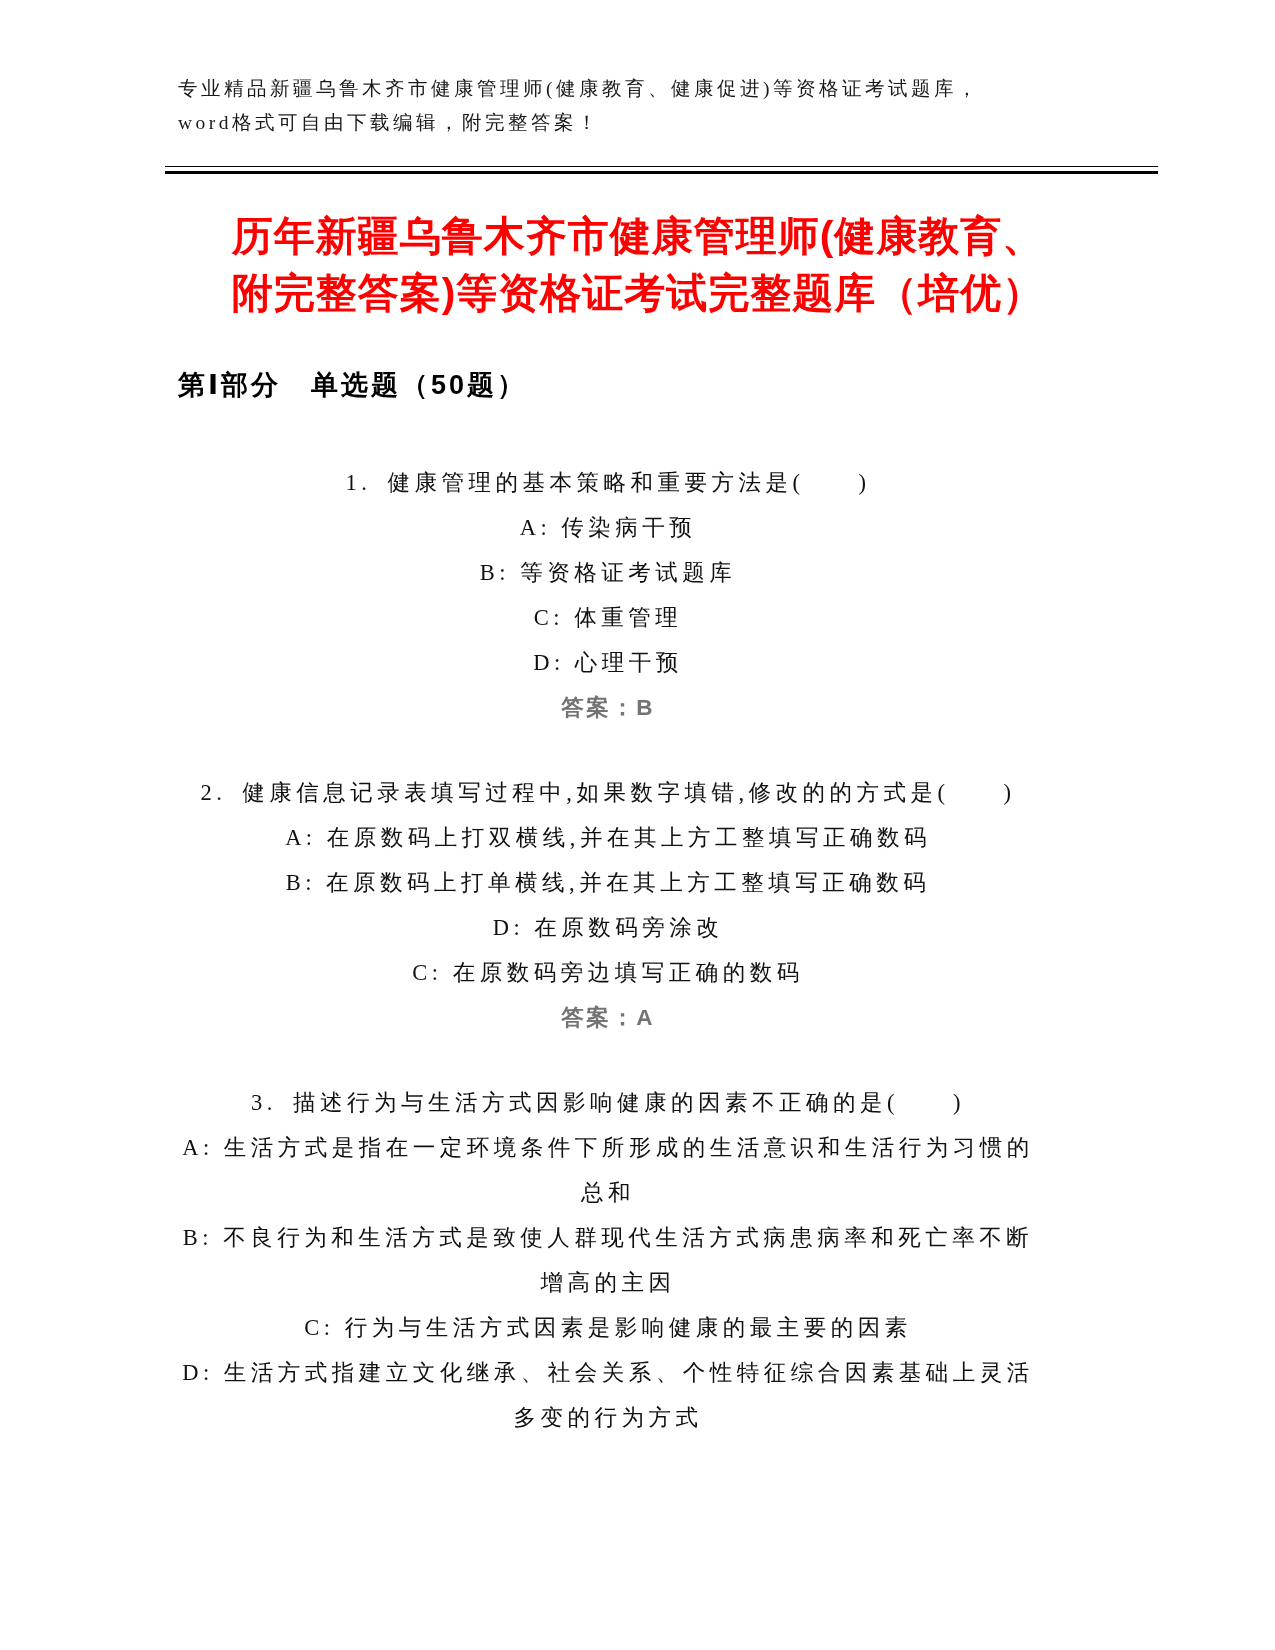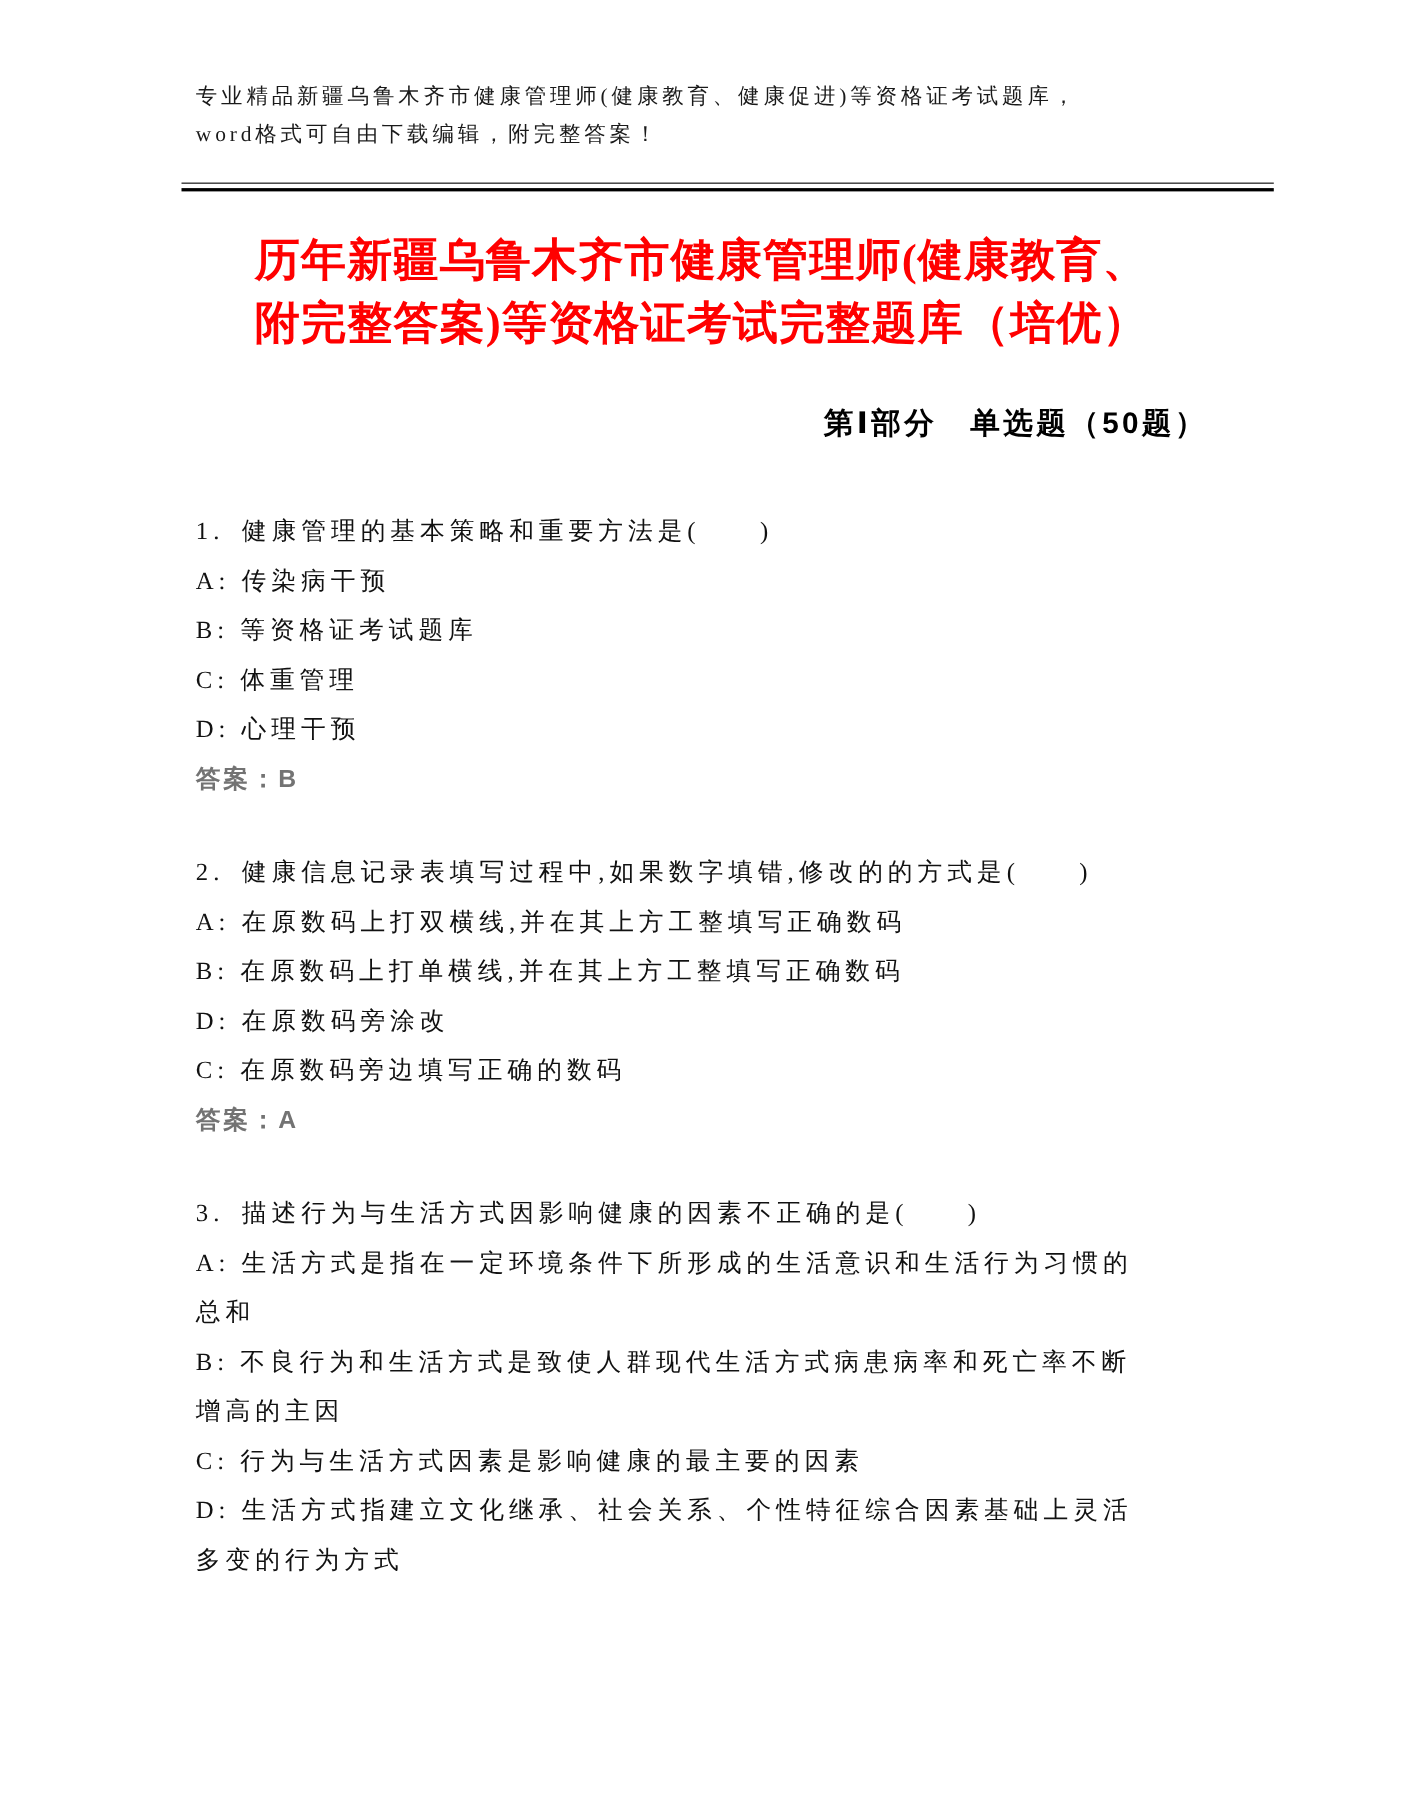--- a/index.html
+++ b/index.html
@@ -31,45 +31,45 @@
 
   .title {
     width: 920px;
     margin: 34px 0 0 0;
     text-align: center;
     color: #ff0000;
     font-size: 41px;
     line-height: 57px;
     font-weight: bold;
     letter-spacing: 1px;
-    font-family: Liberation Serif, serif;
+    font-family: Liberation Sans, sans-serif;
   }
   .title-line { display: block; }
 
   .section-heading {
     width: 920px;
     margin: 46px 0 0 0;
-    text-align: right;
+    text-align: left;
     font-size: 27px;
     line-height: 34px;
     font-weight: 600;
     letter-spacing: 3px;
     color: #000;
     font-family: "Liberation Sans", "DejaVu Sans", sans-serif;
   }
 
   .questions {
     margin-top: 58px;
     width: 860px;
     font-size: 22.5px;
     line-height: 45px;
     letter-spacing: 4.5px;
     color: #111;
   }
-  .question { margin: 0 0 40px 0; }
+  .question { margin: 0 0 40px 0; text-align: center; }
   .question p { margin: 0; }
   .q-num { display: inline-block; margin-right: 16px; }
   .answer-line {
     font-family: "Liberation Sans", "DejaVu Sans", sans-serif;
     font-weight: bold;
     letter-spacing: 2.5px;
     color: #737373;
   }
 </style>
 </head>

